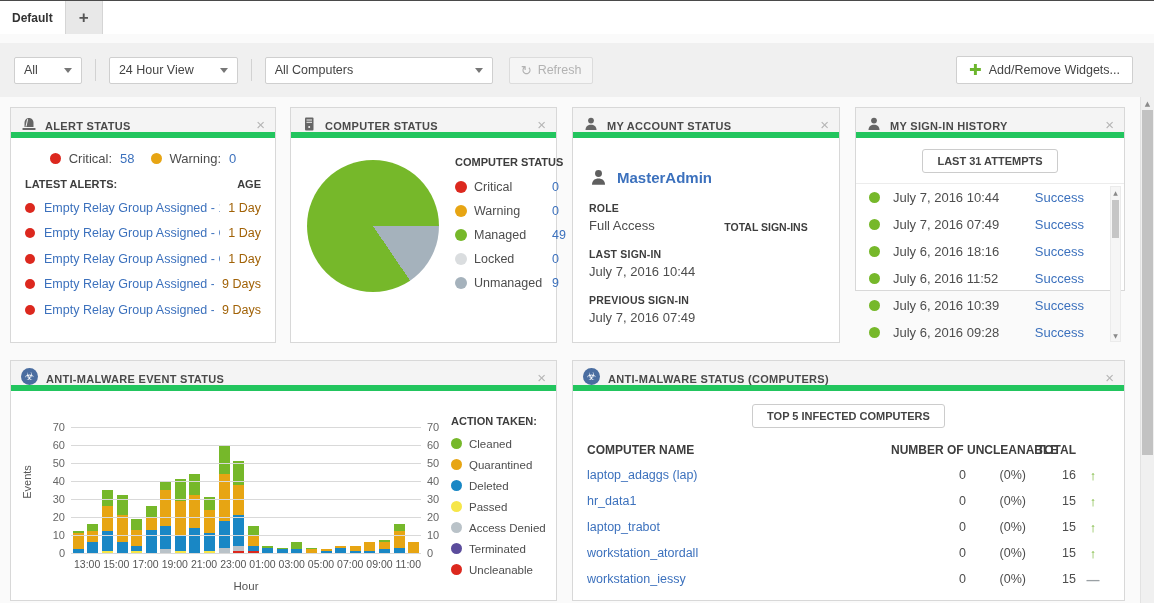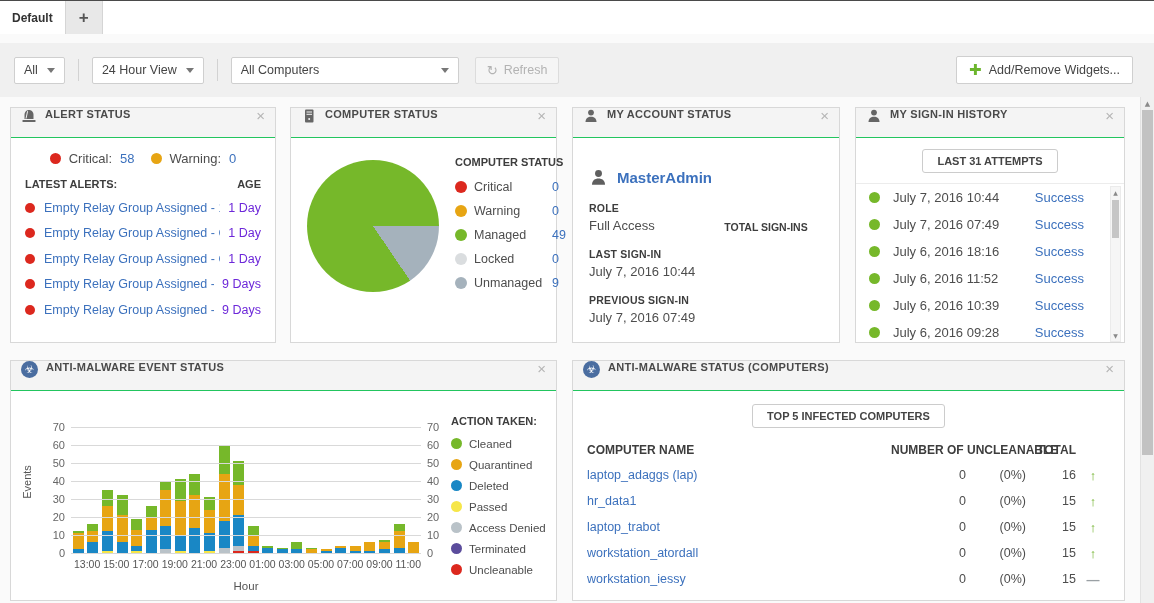--- a/index.html
+++ b/index.html
@@ -9,50 +9,50 @@
   
   .tabbar { position:absolute; top:1px; left:0; width:1154px; height:33px; background:#fff; display:flex; }
   .tab-active { min-width:56px; padding:0 12px; display:flex; align-items:center; justify-content:center;
     font-size:12px; font-weight:bold; color:#333; background:#fff; }
   .tab-add { width:38px; background:#e8e8e8; border-left:1px solid #d5d5d5; border-right:1px solid #d5d5d5;
     display:flex; align-items:center; justify-content:center; font-size:17px; font-weight:bold; color:#555; cursor:pointer; }
   
   .toolbar { position:absolute; top:43px; left:0; width:1154px; height:54px; background:#f0f0f0;
     display:flex; align-items:center; padding:0 21px 0 14px; }
   .ctl { height:27px; background:#fff; border:1px solid #cfcfcf; border-radius:2px; display:flex;
-    align-items:center; gap:9px; padding:0 9px; font-size:12.5px; color:#444; cursor:pointer; }
+    align-items:center; gap:26px; padding:0 9px; font-size:12.5px; color:#444; cursor:pointer; }
   .caret { width:0; height:0; border-left:4px solid transparent; border-right:4px solid transparent; border-top:5px solid #777; }
   .sep { width:1px; height:22px; background:#d2d2d2; margin:0 13px; }
   .ctl-wide { width:228px; justify-content:space-between; margin-right:16px; }
   .btn-refresh { height:27px; background:#f5f5f5; border:1px solid #dcdcdc; border-radius:2px;
     display:flex; align-items:center; gap:6px; padding:0 11px; font-size:12.5px; color:#b3b3b3; }
   .refresh-glyph { font-size:13px; color:#b3b3b3; }
   .btn-addw { margin-left:auto; height:28px; background:#fff; border:1px solid #cfcfcf; border-radius:2px;
     display:flex; align-items:center; gap:7px; padding:0 12px; font-size:12.5px; color:#444; cursor:pointer; }
   .plus-glyph { color:#6cb52d; font-weight:bold; font-size:15px; }
   
   .widget { position:absolute; background:#fff; border:1px solid #d8d8d8; }
-  .widget-h { height:30px; background:#f4f4f4; border-bottom:1px solid #22c55e; display:flex;
-    align-items:flex-start; gap:8px; padding:0 10px; }
+  .widget-h { height:30px; background:#f4f4f4; border-bottom:6px solid #22c55e; display:flex;
+    align-items:flex-end; gap:8px; padding:0 10px; }
   .widget-title { font-size:11px; font-weight:bold; color:#4a4a4a; letter-spacing:.3px; }
   .close-x { margin-left:auto; color:#b5b5b5; font-size:15px; line-height:1; cursor:pointer; }
   .icon16 { width:16px; height:16px; flex:0 0 16px; }
   .bio { width:17px; height:17px; flex:0 0 17px; border-radius:50%; background:#4a6da0; color:#fff;
     font-size:11px; display:flex; align-items:center; justify-content:center; font-family:"DejaVu Sans",sans-serif; }
   .dot { border-radius:50%; flex:none; }
   .link { color:#3c71bd; text-decoration:none; cursor:pointer; }
   
   #w-alert { left:10px; top:107px; width:266px; height:236px; }
   .status-row { display:flex; align-items:center; justify-content:center; gap:8px; margin:13px 4px 9px; font-size:13px; }
   .status-row .dot { width:11px; height:11px; }
   .list-hdr { display:flex; justify-content:space-between; padding:3px 14px 5px; font-size:11px; font-weight:bold; color:#3d3d3d; }
   .alert-row { display:flex; align-items:center; padding:0 14px; height:25.5px; font-size:12.5px; }
   .alert-row .dot { width:10px; height:10px; margin-right:9px; }
   .alert-link { flex:1; white-space:nowrap; overflow:hidden; font-size:12.5px; }
-  .age { margin-left:8px; white-space:nowrap; color:#6d28d9; }
+  .age { margin-left:8px; white-space:nowrap; color:#a16207; }
   
   #w-comp { left:290px; top:107px; width:267px; height:236px; }
   .comp-body { display:flex; align-items:center; padding:18px 8px 10px 16px; }
   .pie { width:132px; height:132px; border-radius:50%; flex:none; }
   .cs-legend { margin-left:16px; flex:1; }
   .cs-legend-title { font-size:11px; font-weight:bold; color:#3d3d3d; margin-bottom:7px; }
   .cs-item { display:flex; align-items:center; height:24px; font-size:12.5px; }
   .cs-item .dot { width:12px; height:12px; margin-right:7px; }
   .cs-item .cs-label { min-width:72px; }
   .cs-item .link { margin-left:6px; }
@@ -60,21 +60,21 @@
   #w-acct { left:572px; top:107px; width:268px; height:236px; }
   .acct-body { position:relative; padding:14px 16px; height:204px; }
   .acct-user { display:flex; align-items:center; gap:9px; margin-top:16px; }
   .acct-user .link { font-size:15px; font-weight:bold; }
   .mini-label { font-size:10.5px; font-weight:bold; color:#3d3d3d; letter-spacing:.2px; margin-top:15px; }
   .mini-val { font-size:13px; color:#4d4d4d; margin-top:4px; }
   .acct-total { position:absolute; right:14px; top:78px; width:118px; text-align:center; }
   .acct-total-num { font-size:46px; font-weight:bold; color:#3c3c3c; line-height:1; }
   .acct-total-lbl { font-size:10.5px; font-weight:bold; color:#3d3d3d; margin-top:5px; }
   
-  #w-signin { left:855px; top:107px; width:270px; height:236px; }
+  #w-signin { left:855px; top:107px; width:270px; height:184px; }
   .si-btnrow { display:flex; justify-content:center; padding:11px 0 10px; }
   .pill-btn { background:#fff; border:1px solid #ccc; border-radius:3px; padding:5px 14px;
     font-size:11px; font-weight:bold; color:#444; cursor:pointer; }
   .si-list { position:relative; border-top:1px solid #ececec; height:162px; overflow:hidden; }
   .si-row { display:flex; align-items:center; height:27px; padding:0 40px 0 13px; font-size:13px; }
   .si-row .dot { width:11px; height:11px; margin-right:13px; }
   .si-row .link { margin-left:auto; }
   .mini-sb { position:absolute; right:3px; top:2px; width:11px; height:156px; background:#f6f6f6; border:1px solid #ebebeb; }
   .mini-sb .sb-arrow { height:11px; display:flex; align-items:center; justify-content:center;
     font-size:6px; color:#8a8a8a; font-family:"DejaVu Sans",sans-serif; cursor:pointer; }

